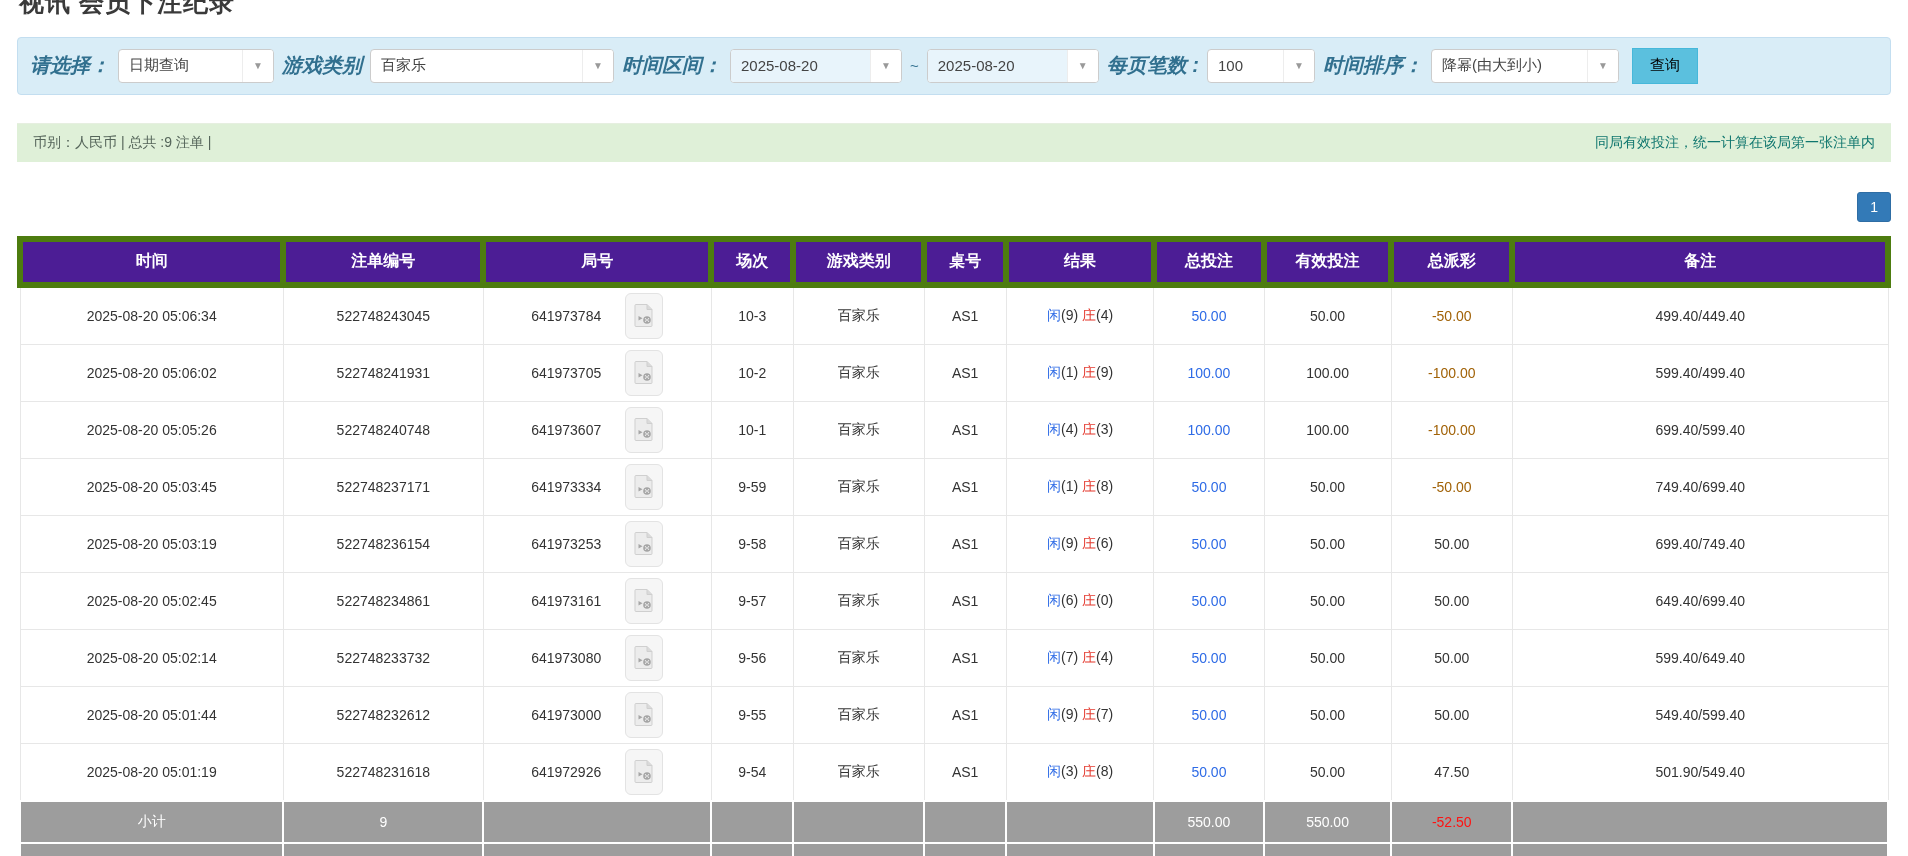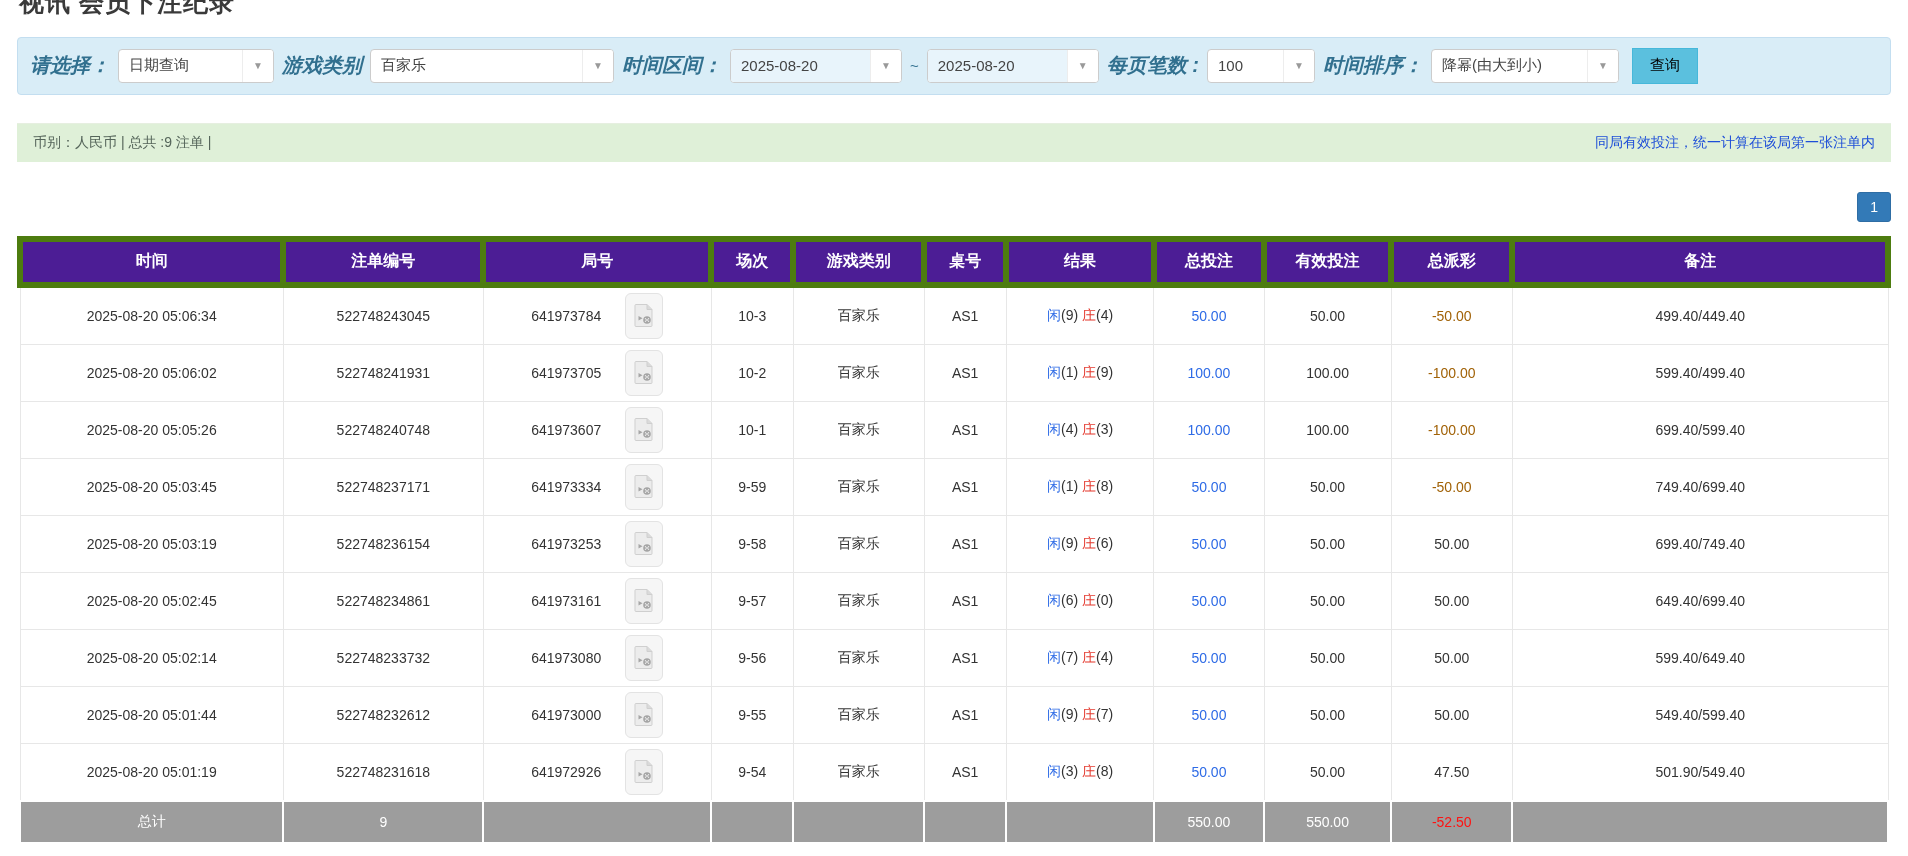--- a/index.html
+++ b/index.html
@@ -33,21 +33,21 @@
     background:#5bc0de;color:#000000;border:1px solid #46b8da;border-radius:0;
     height:36px;padding:0 17px;font-size:15px;margin-left:5px;cursor:pointer;
     font-family:inherit;
   }
   
   .info-bar{
     margin-top:28px;background:#dff0d8;height:38px;display:flex;align-items:center;
     justify-content:space-between;padding:0 16px;font-size:14px;border-top:1px solid #e6efe0;
   }
   .info-left{color:#55655a;}
-  .info-right{color:#1d4ed8;}
+  .info-right{color:#0f766e;}
   
   .pager-row{display:flex;justify-content:flex-end;margin-top:30px;}
   .page-btn{
     background:#337ab7;border:1px solid #2e6da4;color:#fff;font-size:14px;
     padding:6px 12px;border-radius:3px;cursor:pointer;font-family:inherit;
   }
   
   table{width:100%;border-collapse:collapse;margin-top:14px;table-layout:fixed;font-size:14px;}
   thead th{
     background:#4c1d95;color:#fff;font-weight:bold;height:38px;border:6px solid #4d7c0f;
@@ -401,28 +401,41 @@
           <td>9-54</td>
           <td>百家乐</td>
           <td>AS1</td>
           <td><span class="rp">闲</span><span class="rn">(3)</span> <span class="rb">庄</span><span class="rn">(8)</span></td>
           <td><span class="link">50.00</span></td>
           <td>50.00</td>
           <td><span class="">47.50</span></td>
           <td>501.90/549.40</td>
         </tr>
         <tr class="sumrow">
-          <td>总计</td>
+          <td>小计</td>
           <td>9</td>
           <td></td>
           <td></td>
           <td></td>
           <td></td>
           <td></td>
           <td>550.00</td>
           <td>550.00</td>
           <td class="payout">-52.50</td>
           <td></td>
         </tr>
+        <tr class="sumrow">
+          <td>总计</td>
+          <td>9</td>
+          <td></td>
+          <td></td>
+          <td></td>
+          <td></td>
+          <td></td>
+          <td>550.00</td>
+          <td>550.00</td>
+          <td class="payout">-52.50</td>
+          <td></td>
+        </tr>
       </tbody>
   </table>
 
 </div>
 
 </body></html>

